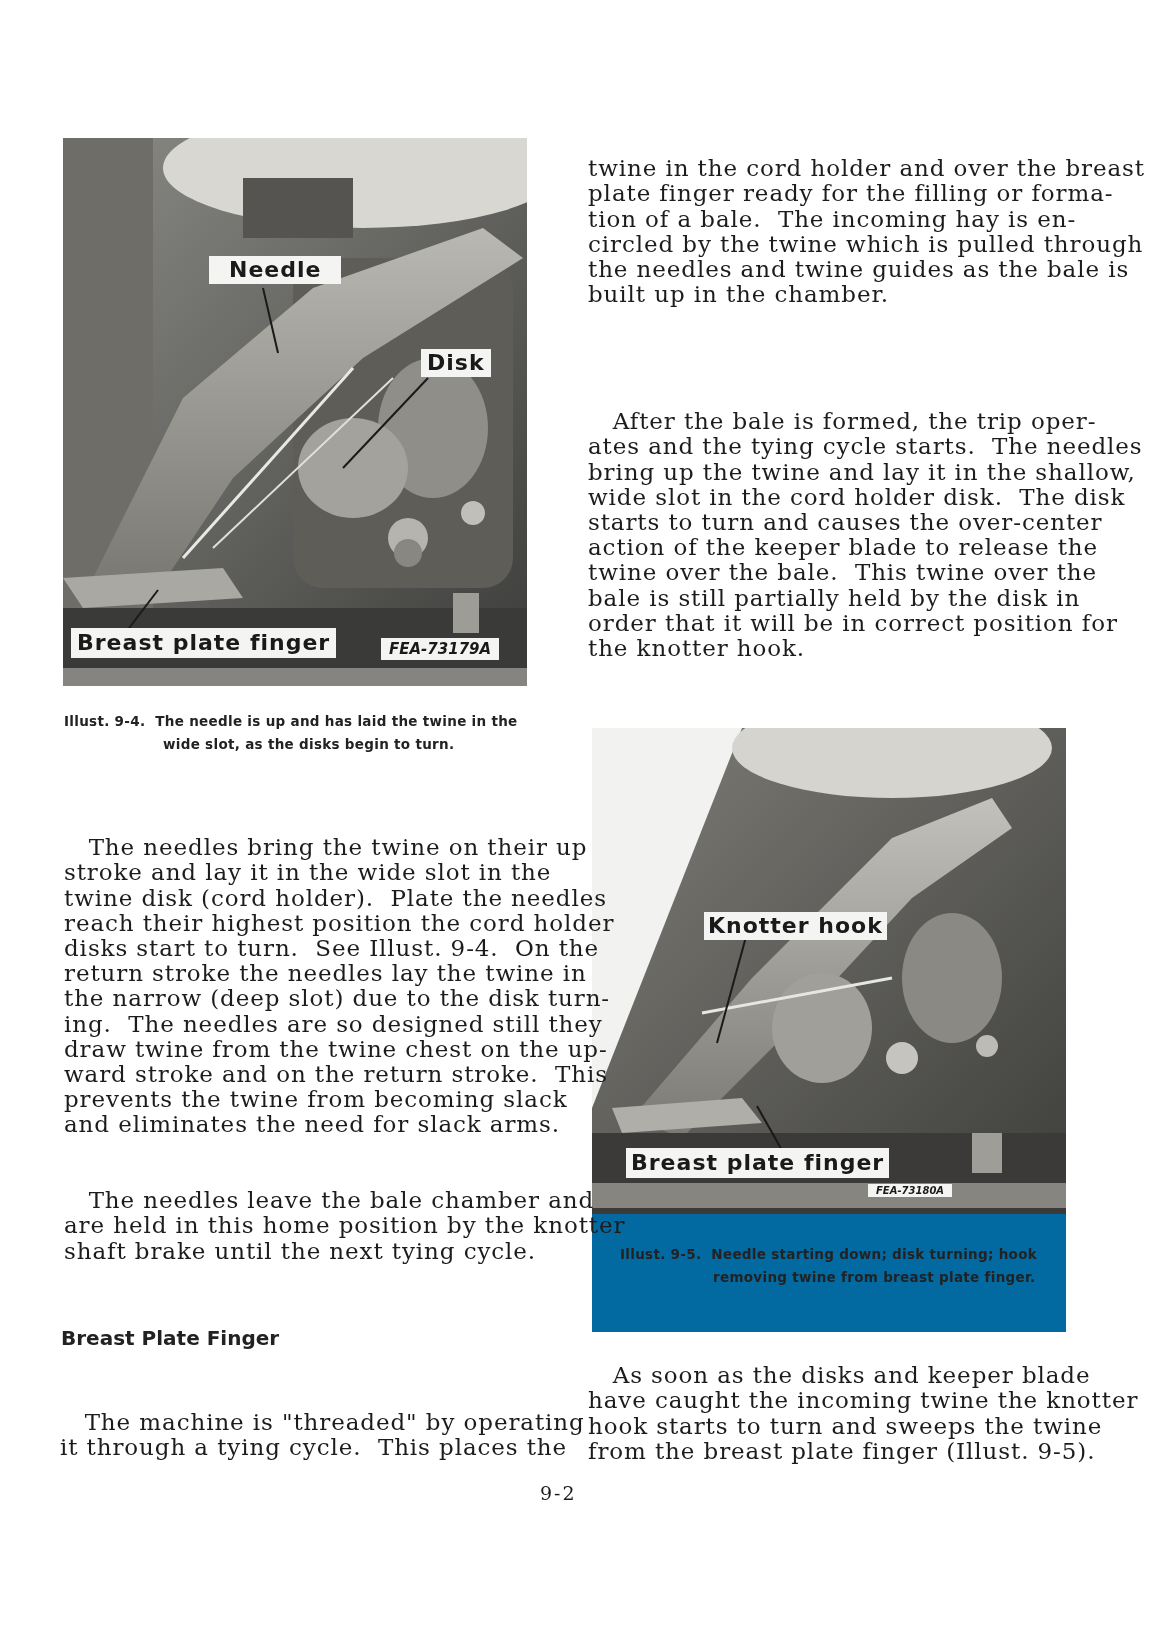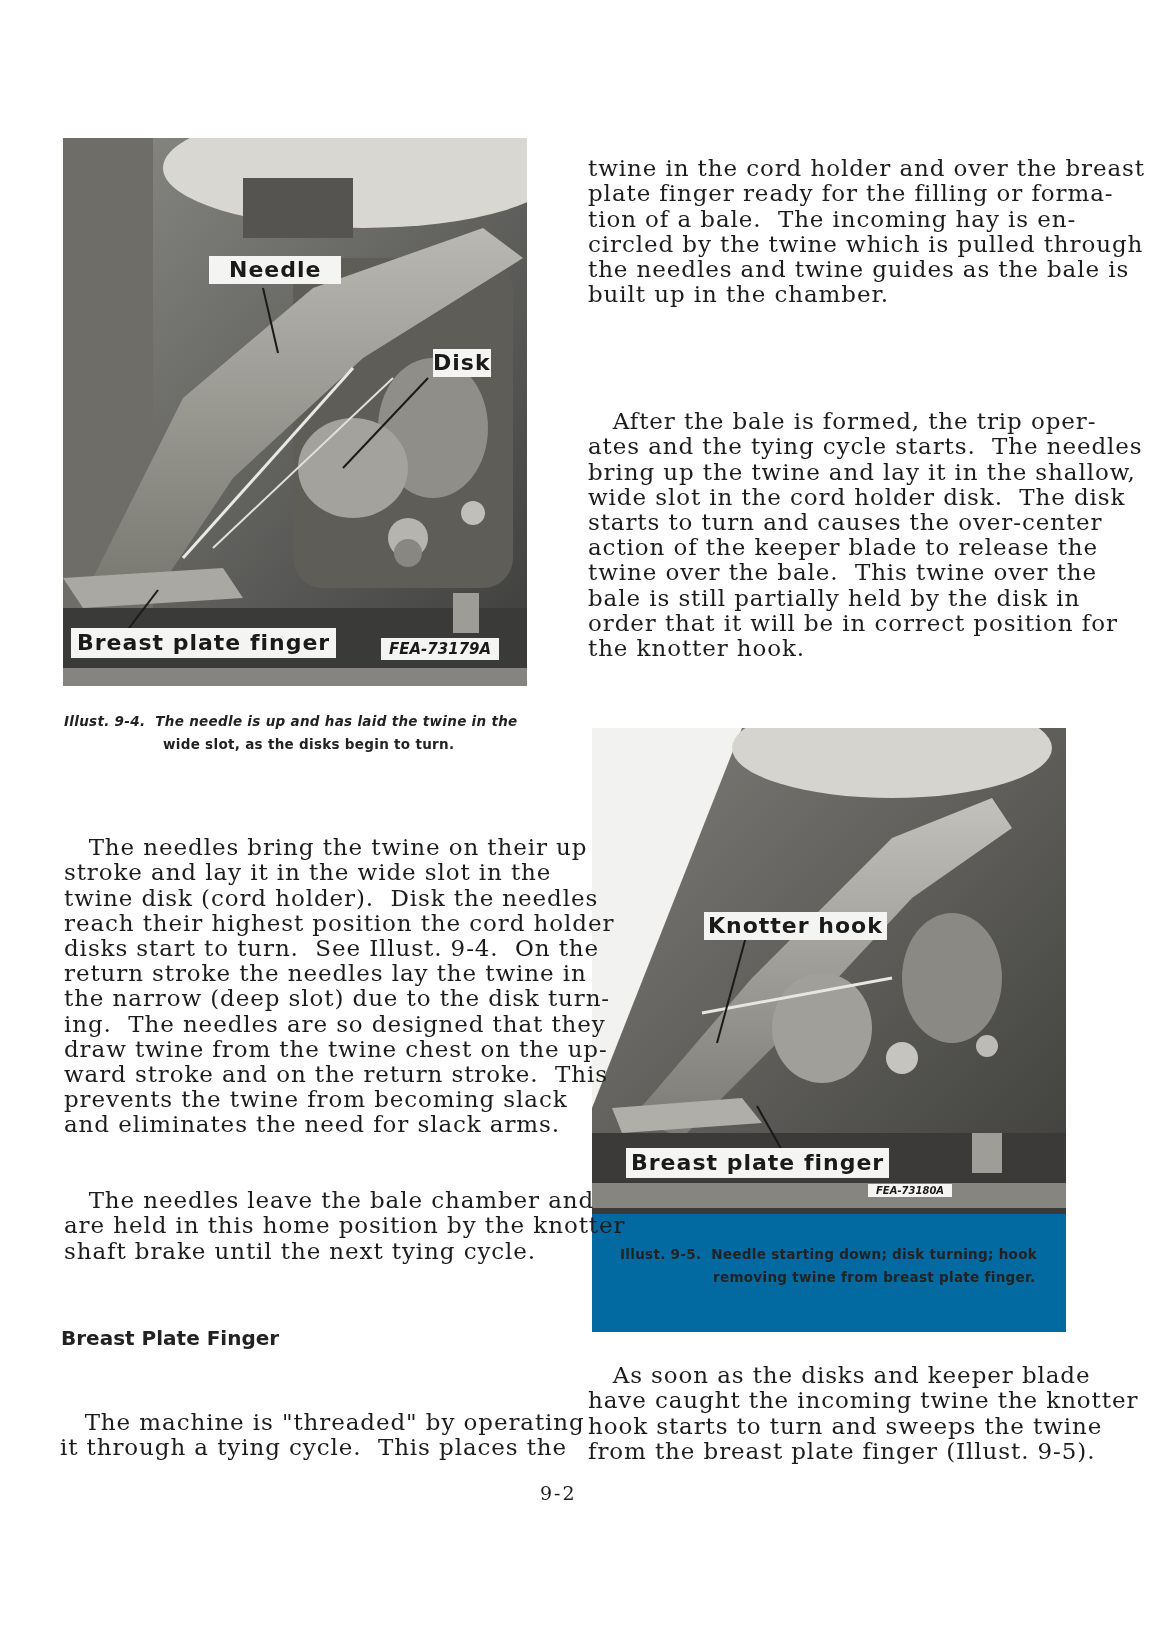--- a/index.html
+++ b/index.html
@@ -43,26 +43,26 @@
     <rect x="0" y="470" width="464" height="78" fill="#3a3a38"></rect>
     <rect x="390" y="455" width="26" height="40" fill="#9d9c96"></rect>
     <rect x="0" y="530" width="464" height="18" fill="#858480"></rect>
     <line x1="290" y1="230" x2="120" y2="420" stroke="#e8e8e4" stroke-width="3"></line>
     <line x1="330" y1="240" x2="150" y2="410" stroke="#e0e0dc" stroke-width="2"></line>
     <line x1="200" y1="150" x2="215" y2="215" stroke="#1a1a1a" stroke-width="2"></line>
     <line x1="365" y1="240" x2="280" y2="330" stroke="#1a1a1a" stroke-width="2"></line>
     <line x1="60" y1="498" x2="95" y2="452" stroke="#1a1a1a" stroke-width="2"></line>
   </svg>
   <div class="label" style="left:146px;top:118px;font-size:22px;padding:3px 20px;">Needle</div>
-  <div class="label" style="left:358px;top:211px;font-size:22px;padding:3px 0;margin-left:12px;">Disk</div>
+  <div class="label" style="left:358px;top:211px;font-size:22px;padding:3px 6px;">Disk</div>
   <div class="label" style="left:8px;top:490px;font-size:22px;padding:4px 6px;">Breast plate finger</div>
   <div class="code" style="left:318px;top:500px;font-size:15px;padding:2px 8px;">FEA-73179A</div>
 </div>
 
-<div class="caption" style="left:64px;top:709px;font-style:italic;">Illust. 9-4.  The needle is up and has laid the twine in the</div>
+<div class="caption" style="left:64px;top:709px;">Illust. 9-4.  The needle is up and has laid the twine in the</div>
 <div class="caption" style="left:163px;top:732px;">wide slot, as the disks begin to turn.</div>
 
 <div class="photo" style="left:592px;top:728px;width:474px;height:604px;background:#0369a1;">
   <svg width="474" height="486" viewBox="0 0 474 486">
     <defs>
       <linearGradient id="g3" x1="0" y1="0" x2="1" y2="1">
         <stop offset="0" stop-color="#7e7d78"></stop>
           <stop offset="1" stop-color="#3e3e3b"></stop>
       </linearGradient>
       <linearGradient id="g4" x1="0" y1="0" x2="0" y2="1">
@@ -120,26 +120,26 @@
 <span>   As soon as the disks and keeper blade</span>
 <span>have caught the incoming twine the knotter</span>
 <span>hook starts to turn and sweeps the twine</span>
 <span>from the breast plate finger (Illust. 9-5).</span></p>
 </div>
 
 <div>
   <p class="body-text" style="left:64px;top:810px;">
 <span>   The needles bring the twine on their up</span>
 <span>stroke and lay it in the wide slot in the</span>
-<span>twine disk (cord holder).  Disk the needles</span>
+<span>twine disk (cord holder).  Plate the needles</span>
 <span>reach their highest position the cord holder</span>
 <span>disks start to turn.  See Illust. 9-4.  On the</span>
 <span>return stroke the needles lay the twine in</span>
 <span>the narrow (deep slot) due to the disk turn-</span>
-<span>ing.  The needles are so designed that they</span>
+<span>ing.  The needles are so designed still they</span>
 <span>draw twine from the twine chest on the up-</span>
 <span>ward stroke and on the return stroke.  This</span>
 <span>prevents the twine from becoming slack</span>
 <span>and eliminates the need for slack arms.</span></p>
 
   <p class="body-text" style="left:64px;top:1163px;">
 <span>   The needles leave the bale chamber and</span>
 <span>are held in this home position by the knotter</span>
 <span>shaft brake until the next tying cycle.</span></p>
 

